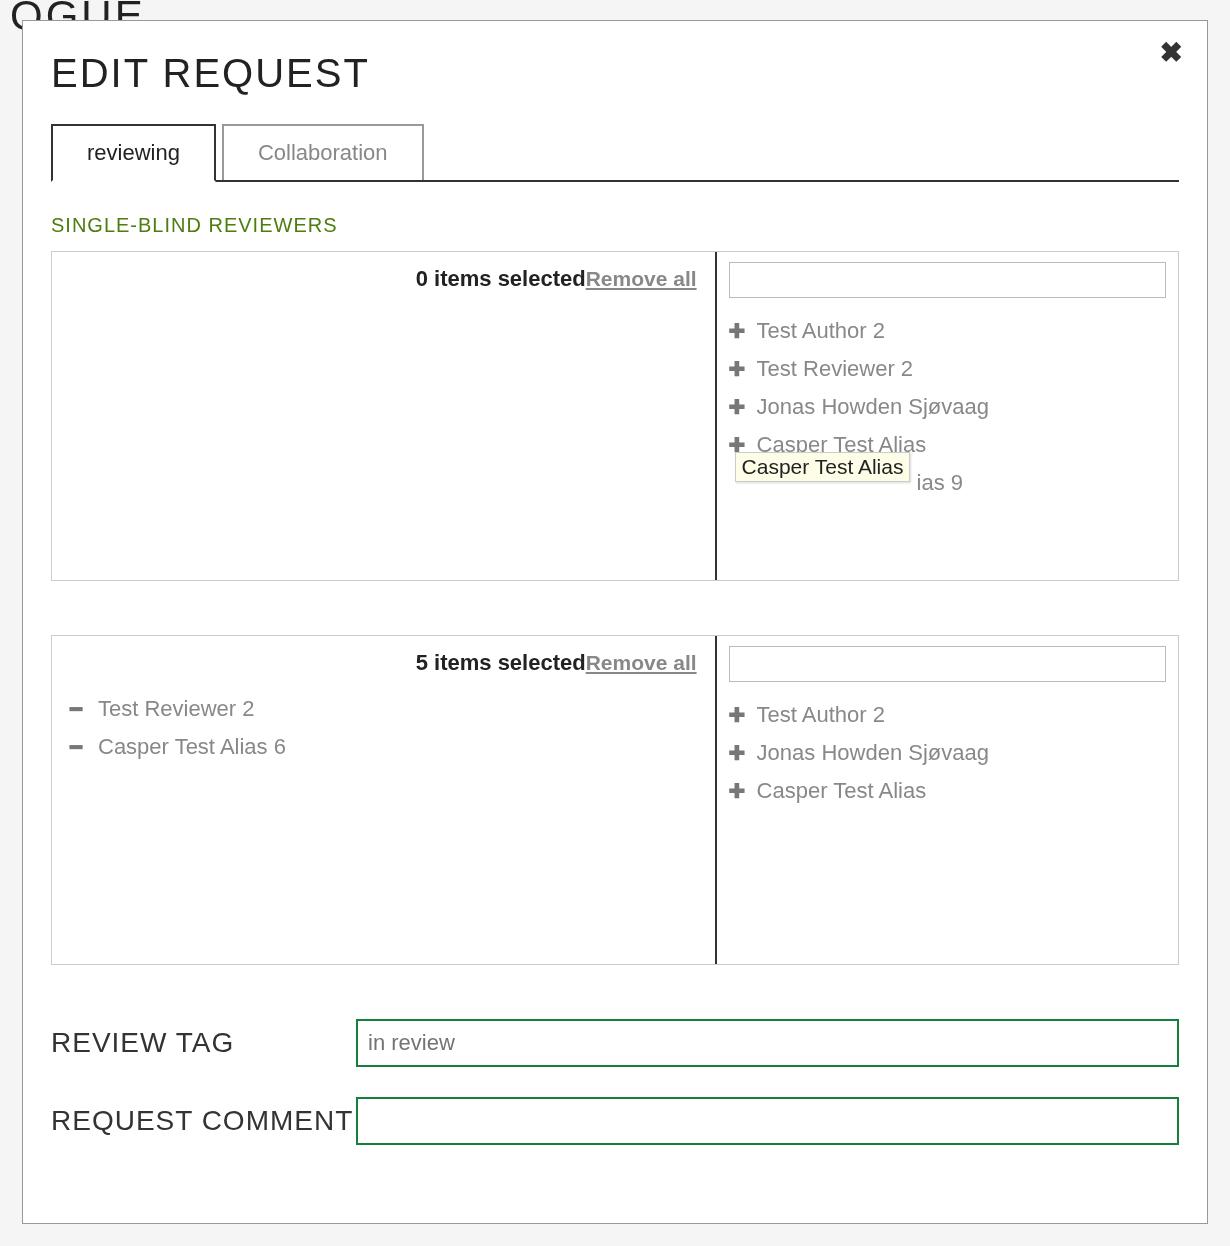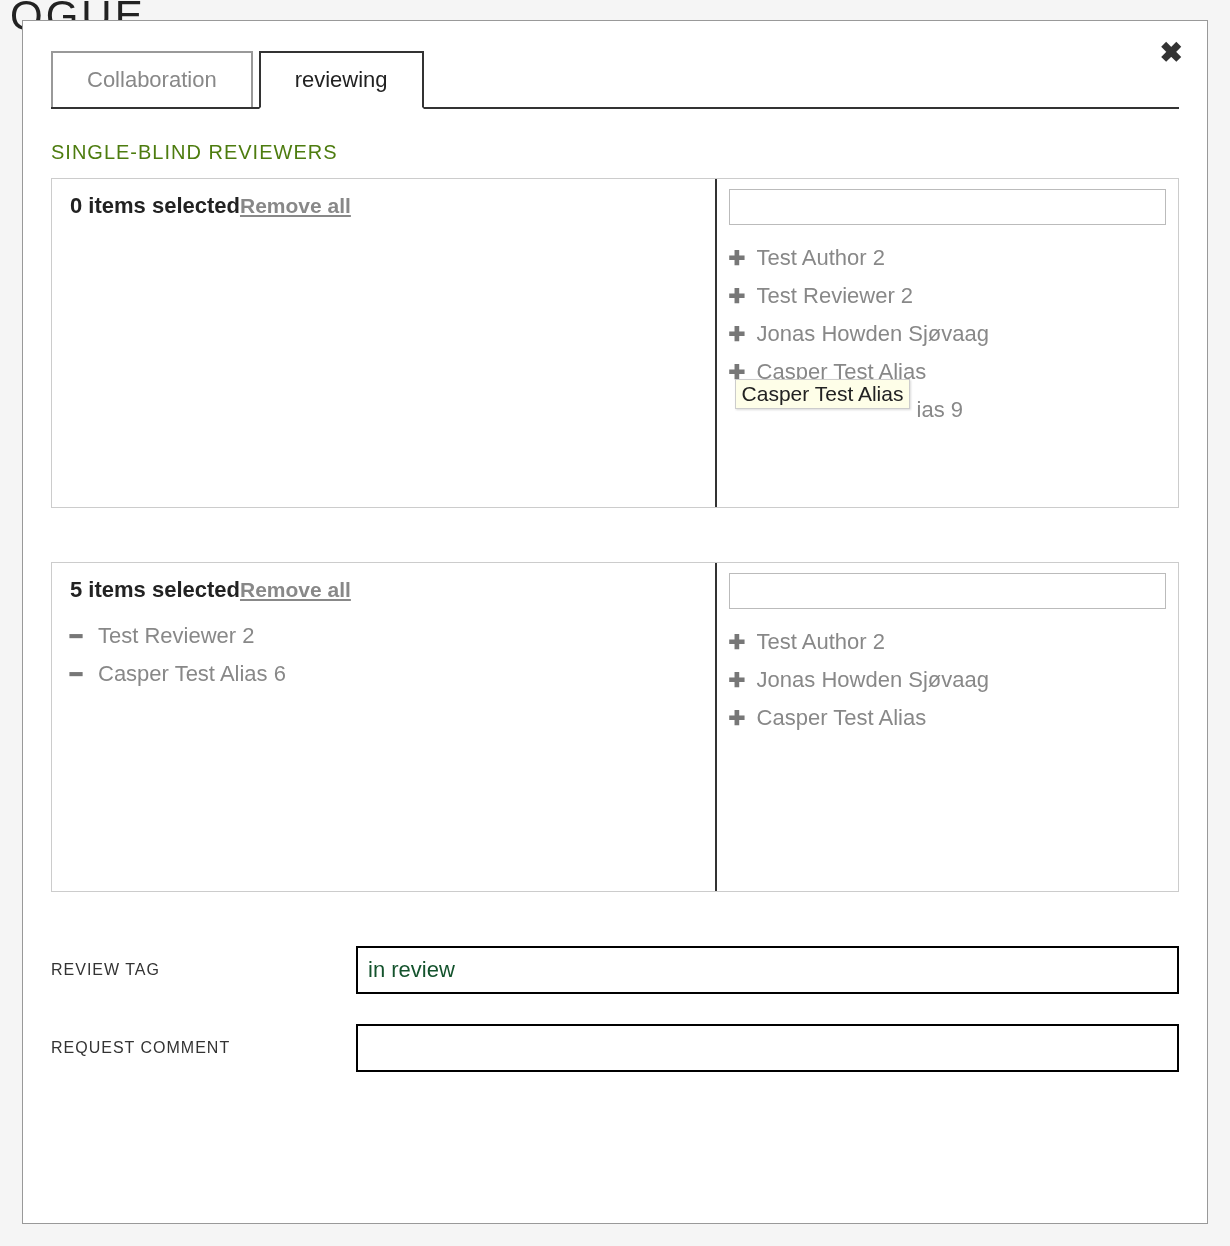--- a/index.html
+++ b/index.html
@@ -89,21 +89,21 @@
       flex: 1.06;
       border-right: 2px solid #333;
       padding: 14px 18px;
     }
     .picker-right {
       flex: 0.74;
       padding: 10px 12px;
     }
     .picker-header {
       display: flex;
-      justify-content: flex-start;
+      justify-content: flex-end;
       align-items: baseline;
       margin-bottom: 14px;
     }
     .items-selected {
       font-size: 22px;
       font-weight: 700;
       color: #222;
     }
     .remove-all {
       font-size: 21px;
@@ -150,44 +150,45 @@
       box-shadow: 1px 1px 2px rgba(0,0,0,0.15);
       z-index: 5;
     }
     .form-row {
       display: flex;
       align-items: center;
       margin-bottom: 30px;
     }
     .form-label {
       width: 305px;
-      font-size: 16px;
+      font-size: 28px;
       letter-spacing: 1px;
       color: #333;
     }
     .form-input {
       flex: 1;
-      border: 2px solid #000000;
+      border: 2px solid #15803d;
       height: 48px;
       padding: 6px 10px;
       font-size: 22px;
-      color: #14532d;
+      color: #737373;
     }
   </style>
 </head>
 <body>
 
 <div class="bg-text">OGUE</div>
 
 <div class="modal-backdrop">
   <span class="modal-close">✖</span>
+  <h1 class="modal-title">EDIT REQUEST</h1>
 
   <div class="tabs">
+    <div class="tab active">reviewing</div>
     <div class="tab">Collaboration</div>
-    <div class="tab active">reviewing</div>
   </div>
 
   <div class="section-label">SINGLE-BLIND REVIEWERS</div>
   <div class="picker">
     <div class="picker-left">
       <div class="picker-header">
         <span class="items-selected">0 items selected</span>
         <span class="remove-all">Remove all</span>
       </div>
     </div>

